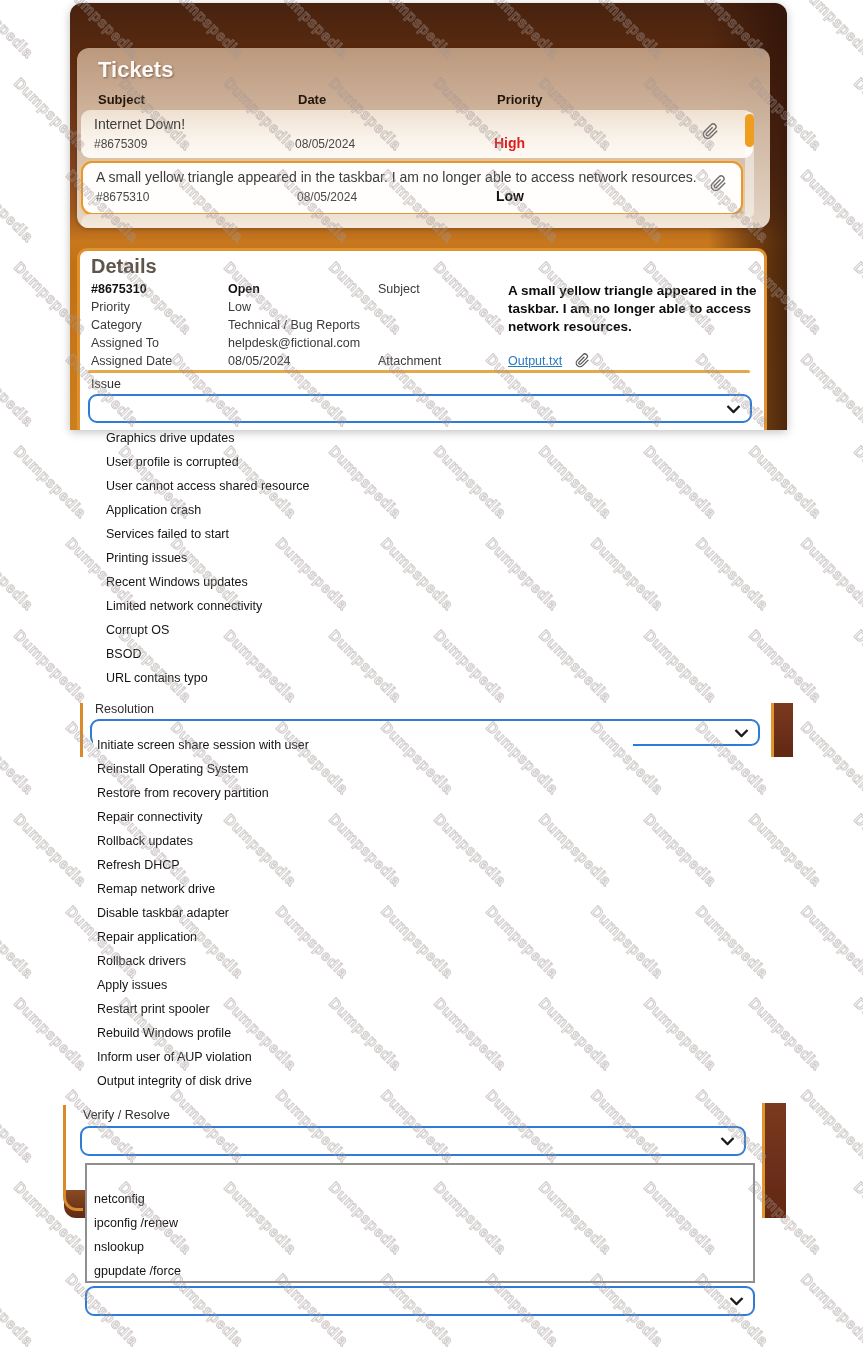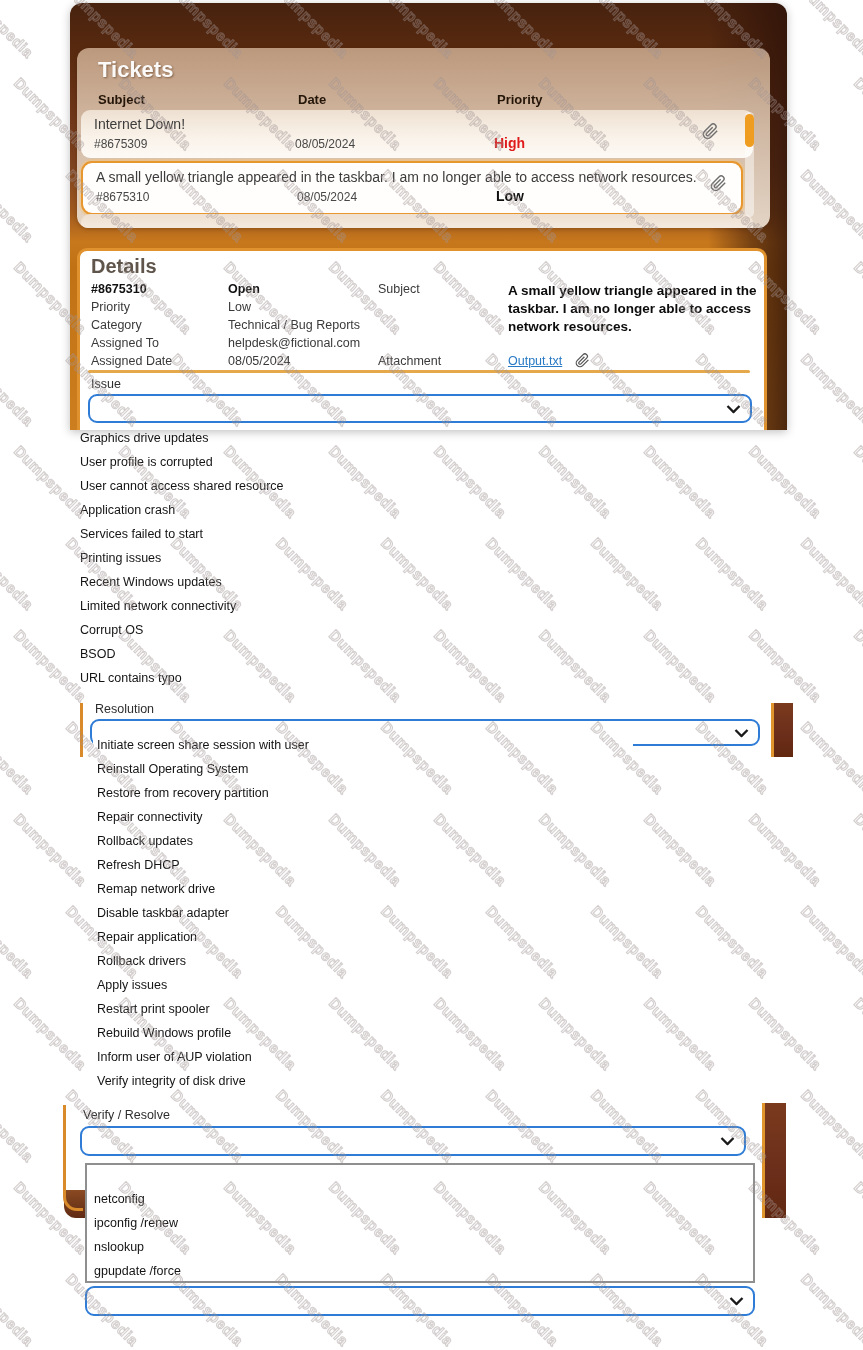--- a/index.html
+++ b/index.html
@@ -73,21 +73,21 @@
   .select{
     position:absolute;background:#fff;border:2.5px solid #2e7cd6;border-radius:9px;box-sizing:border-box;cursor:pointer;
   }
   .select .sel-value{position:absolute;left:10px;top:4px;font-size:12.5px;color:#111;}
   .chev{position:absolute;right:9px;top:50%;transform:translateY(-50%);}
   #issue-select{left:8px;top:143px;width:664px;height:29px;}
 
   
   .opt-list{position:absolute;z-index:5;}
   .opt{height:24px;line-height:24px;font-size:12.5px;color:#141414;white-space:nowrap;cursor:pointer;}
-  #issue-options{left:80px;top:426px;}
+  #issue-options{left:106px;top:426px;}
   #resolution-options{left:97px;top:733px;}
 
   
   #resolution-label{position:absolute;left:95px;top:702px;font-size:12.5px;color:#2e2e2e;z-index:3;}
   #resolution-select{left:90px;top:719px;width:670px;height:27px;z-index:3;}
   #resolution-patch{position:absolute;left:93px;top:733px;width:540px;height:15px;background:#fff;z-index:4;}
   #res-left-line{position:absolute;left:80px;top:703px;width:3px;height:54px;background:#d98a2b;z-index:2;}
   .brown-bar{position:absolute;background:linear-gradient(180deg,#7a3a1e 0%,#6b2e1a 60%,#62280f 100%);border-left:3px solid #e0952d;box-sizing:border-box;z-index:2;}
   #res-right-bar{left:771px;top:703px;width:22px;height:54px;}
 
@@ -209,21 +209,21 @@
   <div class="opt">Rollback updates</div>
   <div class="opt">Refresh DHCP</div>
   <div class="opt">Remap network drive</div>
   <div class="opt">Disable taskbar adapter</div>
   <div class="opt">Repair application</div>
   <div class="opt">Rollback drivers</div>
   <div class="opt">Apply issues</div>
   <div class="opt">Restart print spooler</div>
   <div class="opt">Rebuild Windows profile</div>
   <div class="opt">Inform user of AUP violation</div>
-  <div class="opt">Verify integrity of disk drive</div>
+  <div class="opt">Output integrity of disk drive</div>
 </div>
 
 <div id="ver-left-blob"></div>
 <div id="ver-left-line"></div>
 <div class="brown-bar" id="verify-right-bar"></div>
 <div id="verify-label">Verify / Resolve</div>
 <div class="select" id="verify-select">
   <span class="sel-value"></span>
   <svg class="chev" width="15" height="9" viewBox="0 0 15 9">
       <polyline points="1.5,1.5 7.5,7.5 13.5,1.5" fill="none" stroke="#1a1a1a" stroke-width="2.3"></polyline>

